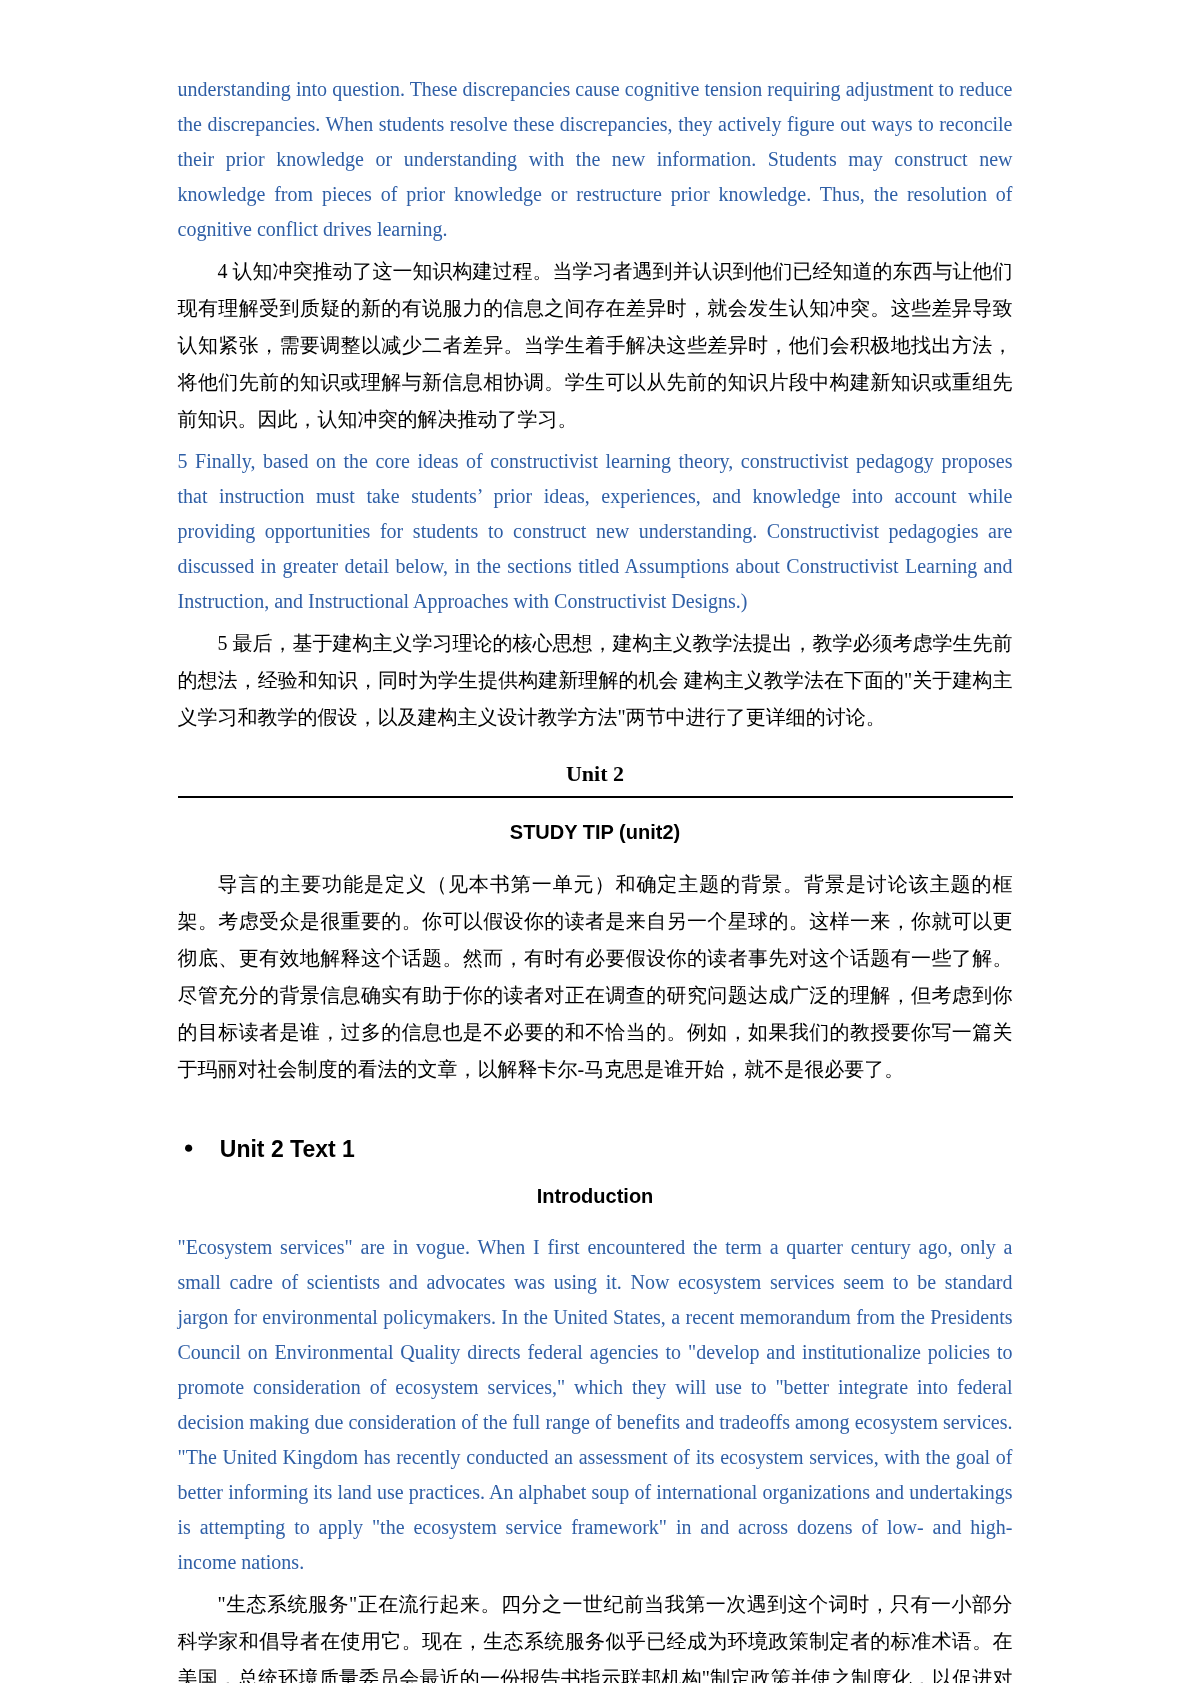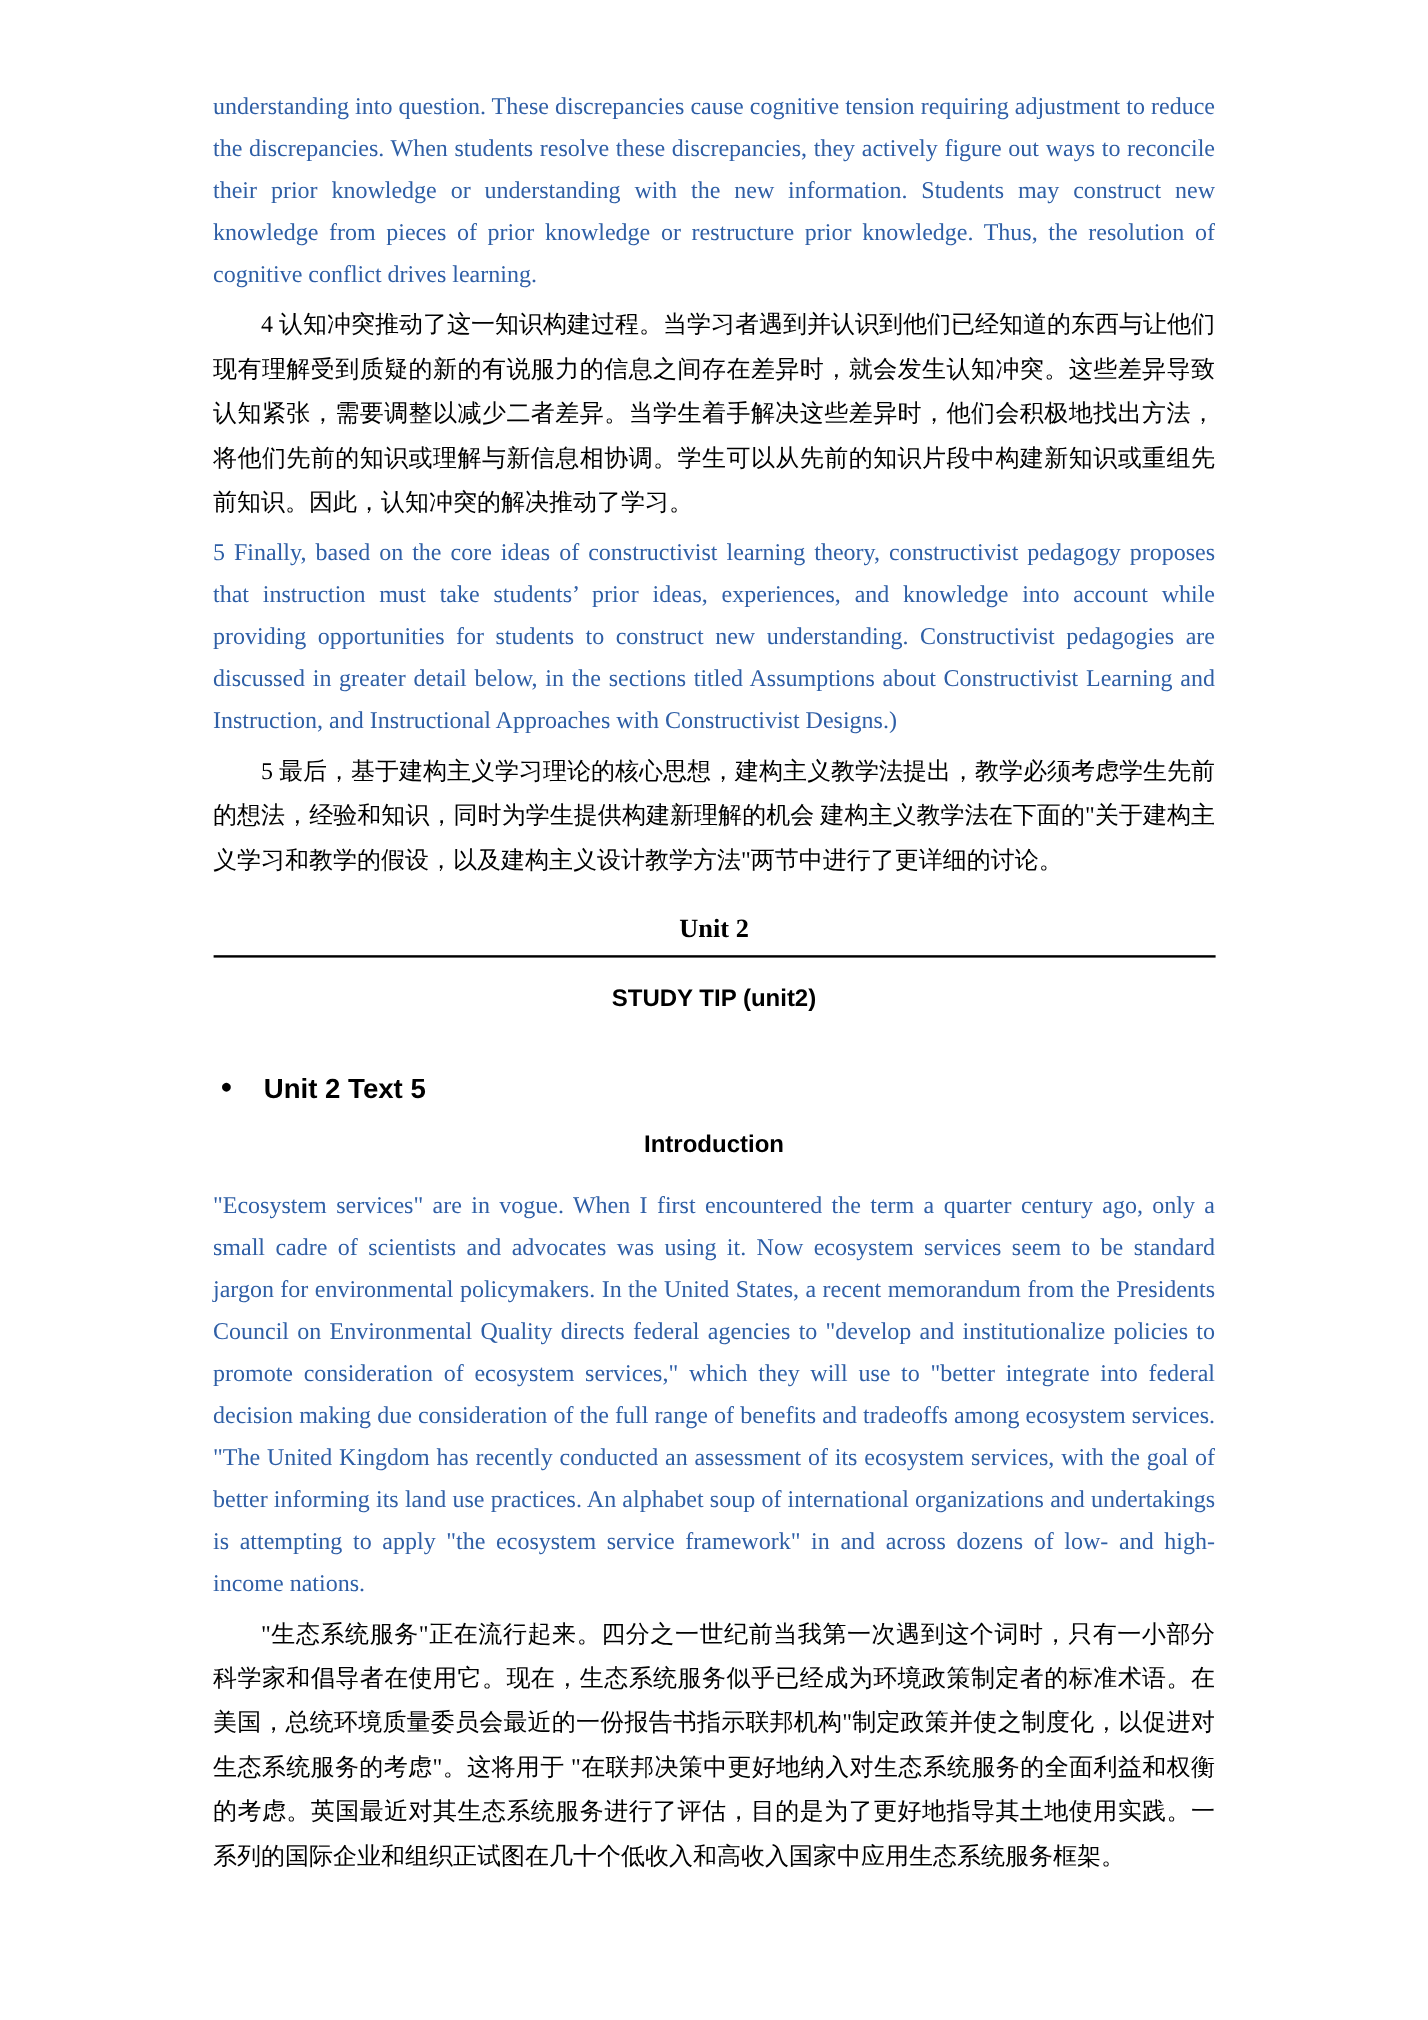--- a/index.html
+++ b/index.html
@@ -91,24 +91,25 @@
   <p class="para-zh gap-sm">4 认知冲突推动了这一知识构建过程。当学习者遇到并认识到他们已经知道的东西与让他们现有理解受到质疑的新的有说服力的信息之间存在差异时，就会发生认知冲突。这些差异导致认知紧张，需要调整以减少二者差异。当学生着手解决这些差异时，他们会积极地找出方法，将他们先前的知识或理解与新信息相协调。学生可以从先前的知识片段中构建新知识或重组先前知识。因此，认知冲突的解决推动了学习。</p>
 
   <p class="para-en gap-sm">5 Finally, based on the core ideas of constructivist learning theory, constructivist pedagogy proposes that instruction must take students’ prior ideas, experiences, and knowledge into account while providing opportunities for students to construct new understanding. Constructivist pedagogies are discussed in greater detail below, in the sections titled Assumptions about Constructivist Learning and Instruction, and Instructional Approaches with Constructivist Designs.)</p>
 
   <p class="para-zh gap-sm">5 最后，基于建构主义学习理论的核心思想，建构主义教学法提出，教学必须考虑学生先前的想法，经验和知识，同时为学生提供构建新理解的机会 建构主义教学法在下面的"关于建构主义学习和教学的假设，以及建构主义设计教学方法"两节中进行了更详细的讨论。</p>
 
   <h2 class="unit-heading">Unit 2</h2>
 
   <h3 class="study-tip-heading">STUDY TIP (unit2)</h3>
 
+  <p class="para-zh study-tip-body">导言的主要功能是定义（见本书第一单元）和确定主题的背景。背景是讨论该主题的框架。考虑受众是很重要的。你可以假设你的读者是来自另一个星球的。这样一来，你就可以更彻底、更有效地解释这个话题。然而，有时有必要假设你的读者事先对这个话题有一些了解。尽管充分的背景信息确实有助于你的读者对正在调查的研究问题达成广泛的理解，但考虑到你的目标读者是谁，过多的信息也是不必要的和不恰当的。例如，如果我们的教授要你写一篇关于玛丽对社会制度的看法的文章，以解释卡尔-马克思是谁开始，就不是很必要了。</p>
 
   <div class="bullet-heading">
     <span class="bullet-dot">●</span>
-    <span>Unit 2 Text 5</span>
+    <span>Unit 2 Text 1</span>
   </div>
 
   <h3 class="intro-heading">Introduction</h3>
 
   <p class="para-en intro-body">"Ecosystem services" are in vogue. When I first encountered the term a quarter century ago, only a small cadre of scientists and advocates was using it. Now ecosystem services seem to be standard jargon for environmental policymakers. In the United States, a recent memorandum from the Presidents Council on Environmental Quality directs federal agencies to "develop and institutionalize policies to promote consideration of ecosystem services," which they will use to "better integrate into federal decision making due consideration of the full range of benefits and tradeoffs among ecosystem services. "The United Kingdom has recently conducted an assessment of its ecosystem services, with the goal of better informing its land use practices. An alphabet soup of international organizations and undertakings is attempting to apply "the ecosystem service framework" in and across dozens of low- and high-income nations.</p>
 
   <p class="para-zh gap-sm">"生态系统服务"正在流行起来。四分之一世纪前当我第一次遇到这个词时，只有一小部分科学家和倡导者在使用它。现在，生态系统服务似乎已经成为环境政策制定者的标准术语。在美国，总统环境质量委员会最近的一份报告书指示联邦机构"制定政策并使之制度化，以促进对生态系统服务的考虑"。这将用于 "在联邦决策中更好地纳入对生态系统服务的全面利益和权衡的考虑。英国最近对其生态系统服务进行了评估，目的是为了更好地指导其土地使用实践。一系列的国际企业和组织正试图在几十个低收入和高收入国家中应用生态系统服务框架。</p>
 
 </div>
 

